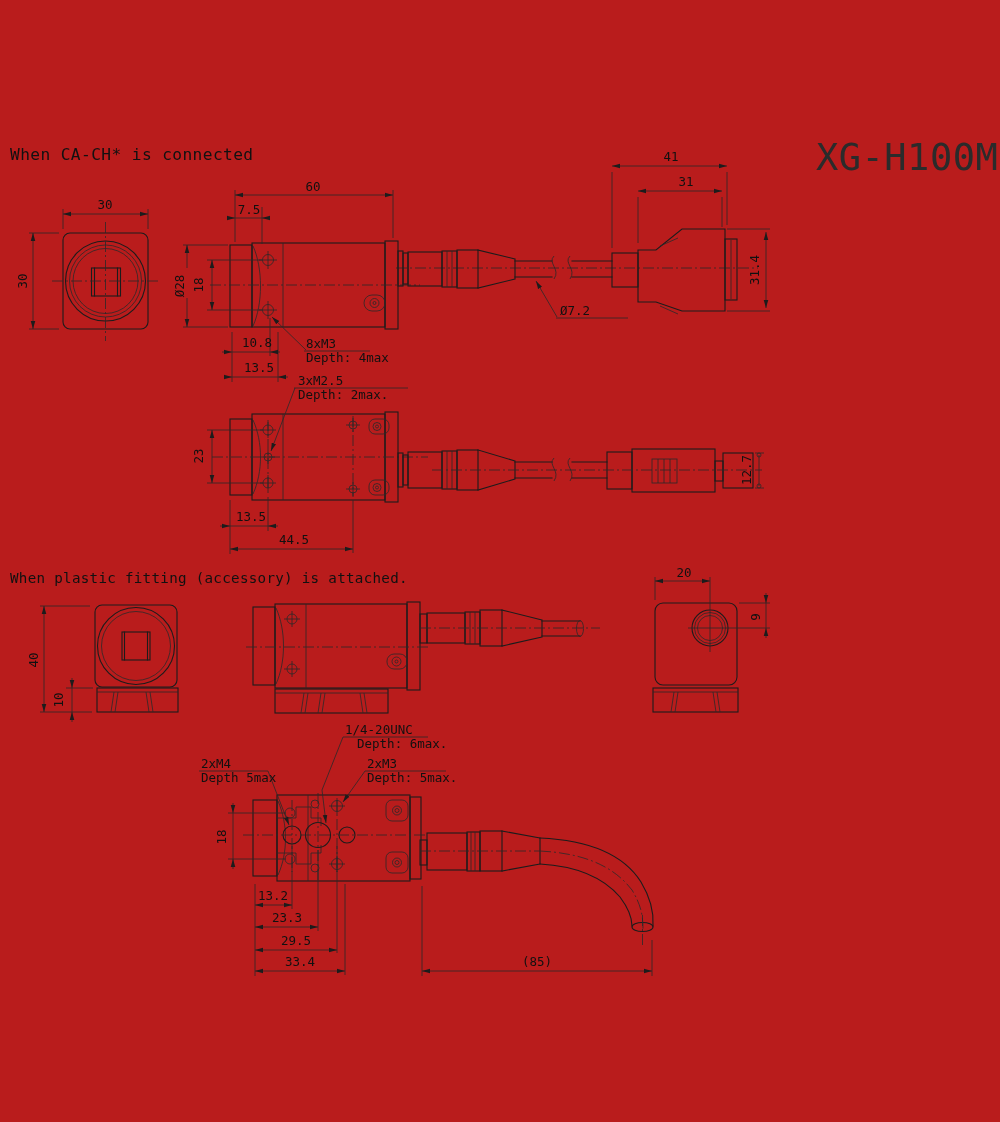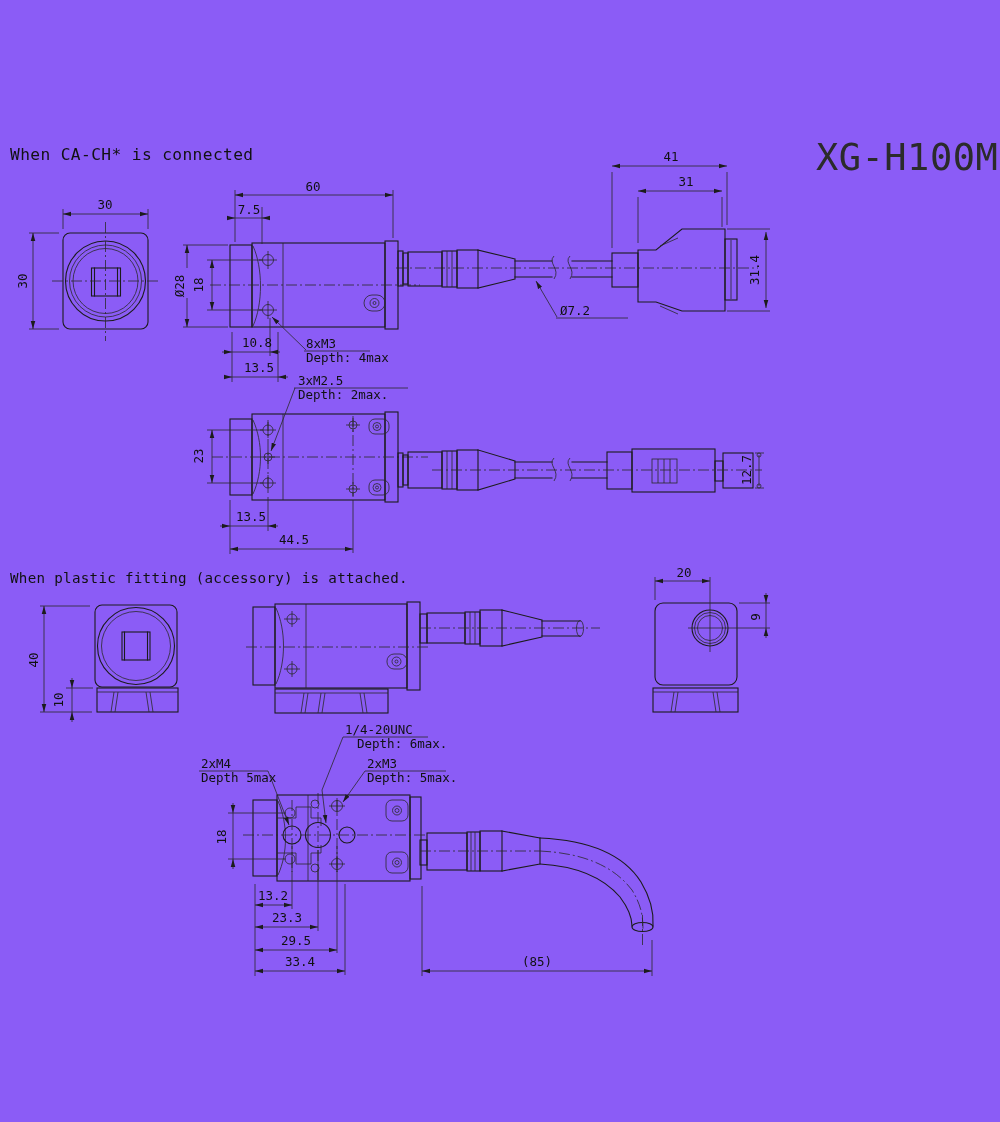--- a/index.html
+++ b/index.html
@@ -1,16 +1,16 @@
 <!DOCTYPE html>
 <html><head>
 <meta charset="utf-8">
 <style>
   html,body{margin:0;padding:0;background:#ffffff;}
-  #canvas{position:relative;width:1000px;height:1122px;background:#8b5cf6;overflow:hidden;}
+  #canvas{position:relative;width:1000px;height:1122px;background:#b91c1c;overflow:hidden;}
   svg{position:absolute;top:0;left:0;}
   .ln{fill:none;stroke:#1c1c1c;stroke-width:1.1;stroke-linecap:square;}
   .thin{fill:none;stroke:#2a2a2a;stroke-width:0.8;}
   .cl{fill:none;stroke:#2a2a2a;stroke-width:0.8;stroke-dasharray:11 3 2 3;}
   .dim{fill:none;stroke:#2a2a2a;stroke-width:0.8;marker-start:url(#ar);marker-end:url(#ar);}
   .dime{fill:none;stroke:#2a2a2a;stroke-width:0.8;marker-end:url(#ar);}
   .t{font-family:"DejaVu Sans Mono","Liberation Mono",monospace;font-size:12.5px;fill:#111;}
   .tm{text-anchor:middle;}
   .hd{font-family:"DejaVu Sans Mono","Liberation Mono",monospace;fill:#111;}
 </style>

